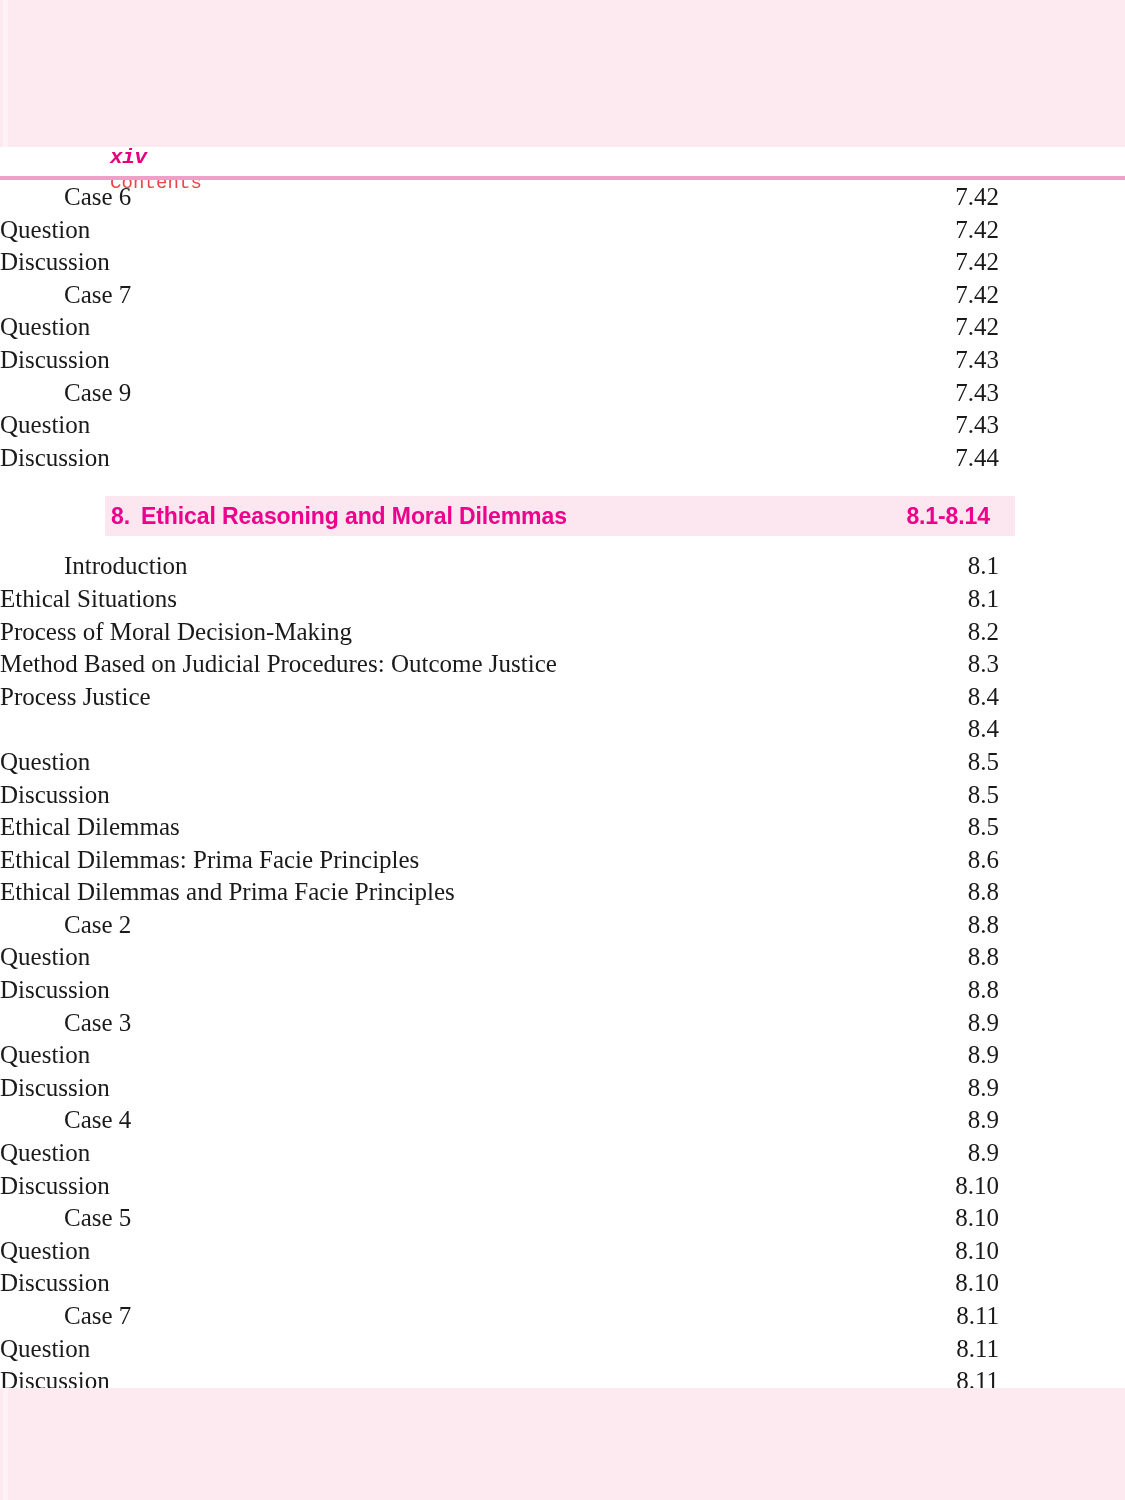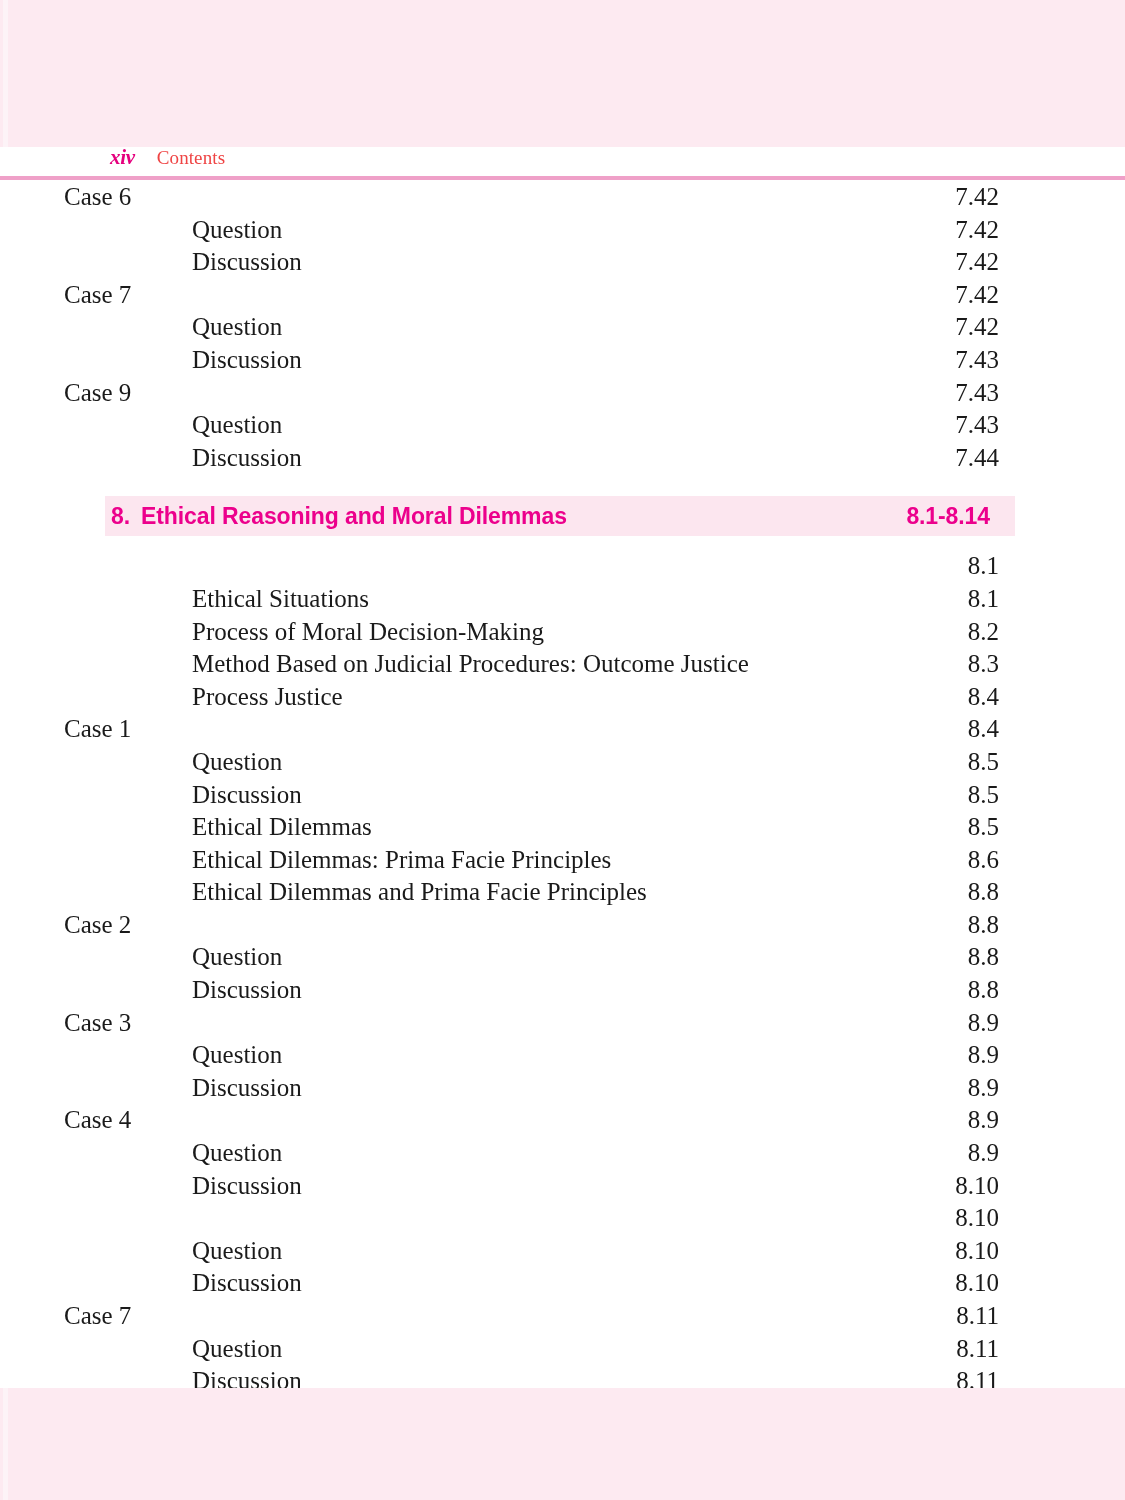--- a/index.html
+++ b/index.html
@@ -49,23 +49,24 @@
     width: 1125px;
     height: 30px;
     background: #ffffff;
   }
   .running-head-inner {
     position: absolute;
     left: 110px;
     top: 0px;
     display: flex;
     align-items: baseline;
-    gap: 22px;
-    font-family: Liberation Serif, serif;
+    gap: 6px;
+    font-family: Liberation Mono, monospace;
     line-height: 1;
+    flex-direction: column;
   }
   .folio {
     font-size: 21px;
     font-weight: bold;
     font-style: italic;
     color: #e5007e;
     letter-spacing: -0.3px;
   }
   .running-title {
     font-size: 19px;
@@ -102,21 +103,21 @@
   }
   .toc-row .label {
     flex: 0 0 auto;
   }
   .toc-row .page {
     position: absolute;
     right: 126px;
     text-align: right;
   }
   .level-1 .label { padding-left: 64px; }
-  .level-2 .label { padding-left: 192px; }
+  .level-2 .label { }
 
   
   .chapter-spacer-top    { height: 22px; }
   .chapter-spacer-bottom { height: 14px; }
 
   .chapter-bar {
     position: relative;
     margin-left: 105px;
     width: 910px;
     height: 40px;
@@ -203,40 +204,40 @@
   <div class="chapter-bar">
     <span class="chapter-num">8.</span>
     <span class="chapter-title">Ethical Reasoning and Moral Dilemmas</span>
     <span class="chapter-pages">8.1-8.14</span>
   </div>
 
   <div class="chapter-spacer-bottom"></div>
 
   <div id="post-chapter-list">
       <div class="toc-row level-1">
+        <span class="label">Introduction</span>
         <span class="page">8.1</span>
       </div>
       <div class="toc-row level-2">
         <span class="label">Ethical Situations</span>
         <span class="page">8.1</span>
       </div>
       <div class="toc-row level-2">
         <span class="label">Process of Moral Decision-Making</span>
         <span class="page">8.2</span>
       </div>
       <div class="toc-row level-2">
         <span class="label">Method Based on Judicial Procedures: Outcome Justice</span>
         <span class="page">8.3</span>
       </div>
       <div class="toc-row level-2">
         <span class="label">Process Justice</span>
         <span class="page">8.4</span>
       </div>
       <div class="toc-row level-1">
-        <span class="label">Case 1</span>
         <span class="page">8.4</span>
       </div>
       <div class="toc-row level-2">
         <span class="label">Question</span>
         <span class="page">8.5</span>
       </div>
       <div class="toc-row level-2">
         <span class="label">Discussion</span>
         <span class="page">8.5</span>
       </div>
@@ -282,20 +283,21 @@
       </div>
       <div class="toc-row level-2">
         <span class="label">Question</span>
         <span class="page">8.9</span>
       </div>
       <div class="toc-row level-2">
         <span class="label">Discussion</span>
         <span class="page">8.10</span>
       </div>
       <div class="toc-row level-1">
+        <span class="label">Case 5</span>
         <span class="page">8.10</span>
       </div>
       <div class="toc-row level-2">
         <span class="label">Question</span>
         <span class="page">8.10</span>
       </div>
       <div class="toc-row level-2">
         <span class="label">Discussion</span>
         <span class="page">8.10</span>
       </div>

